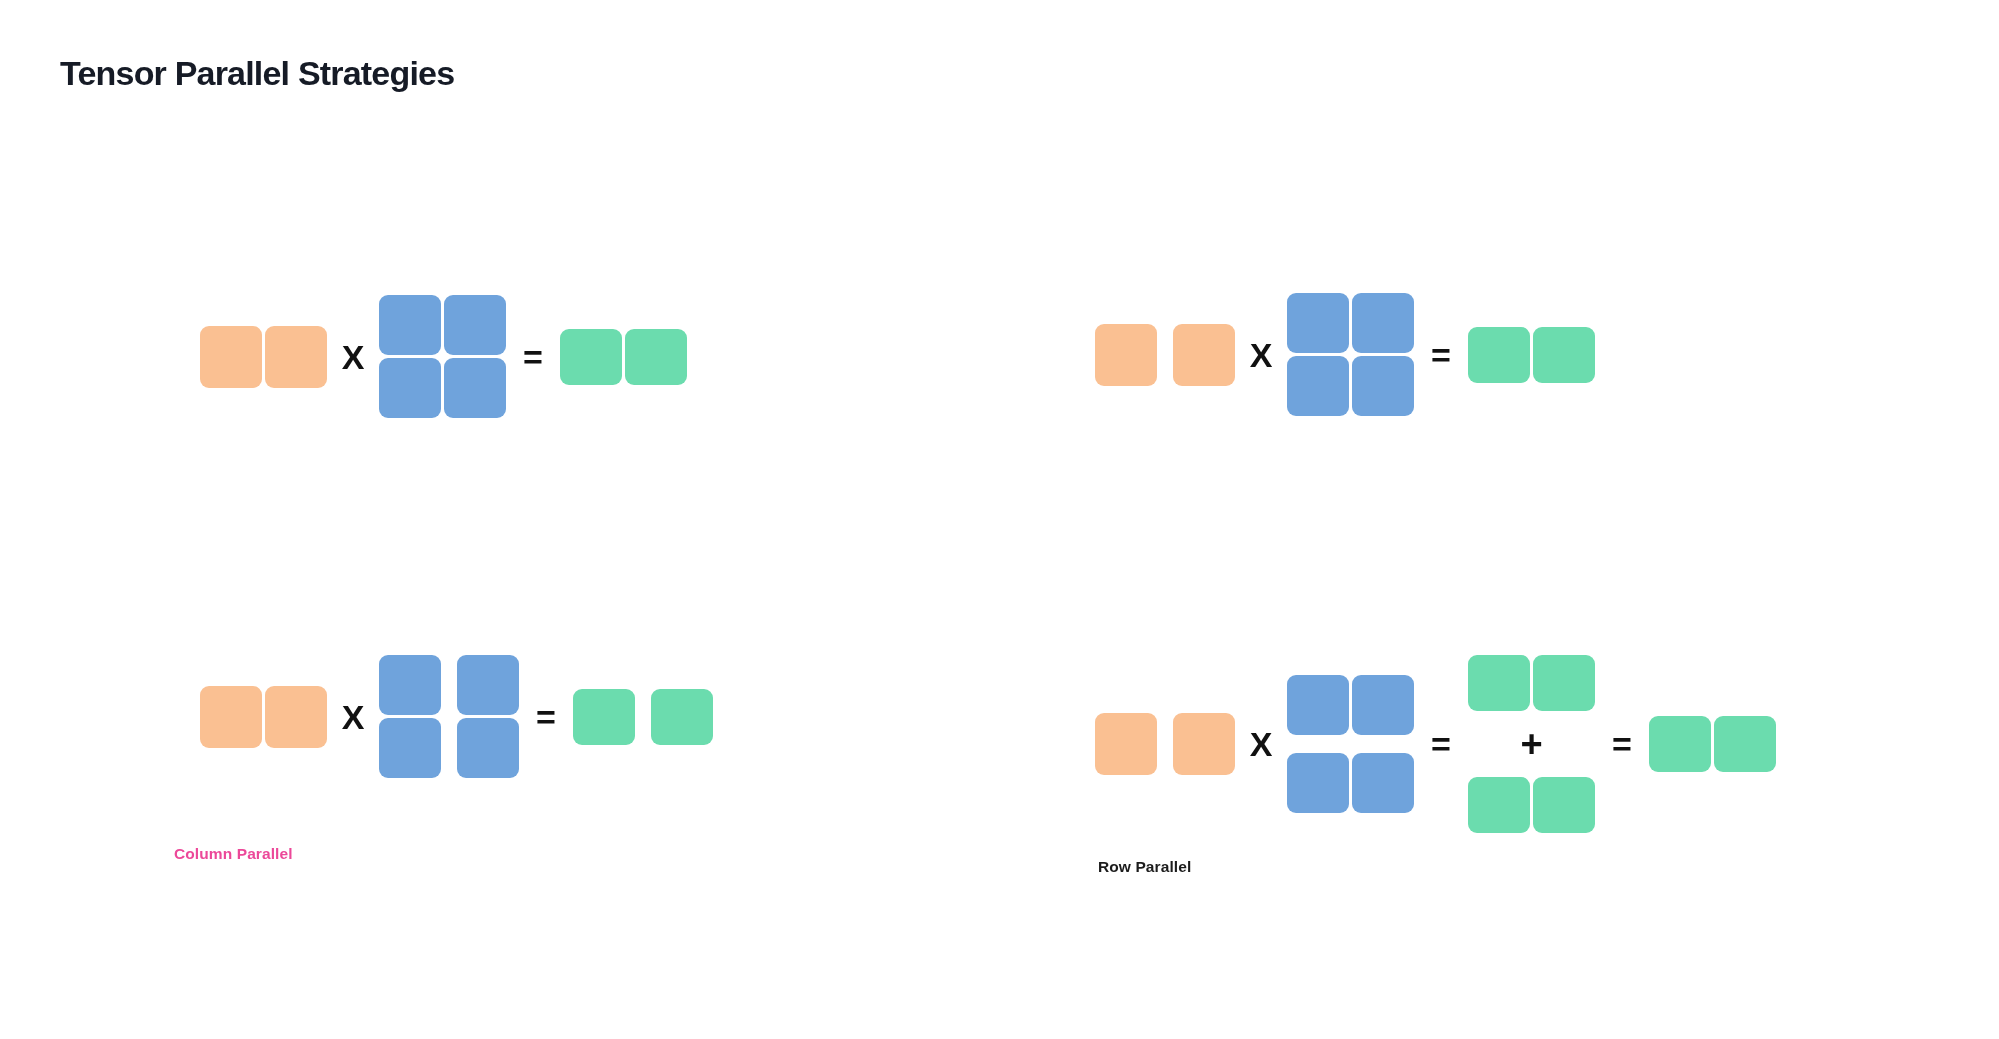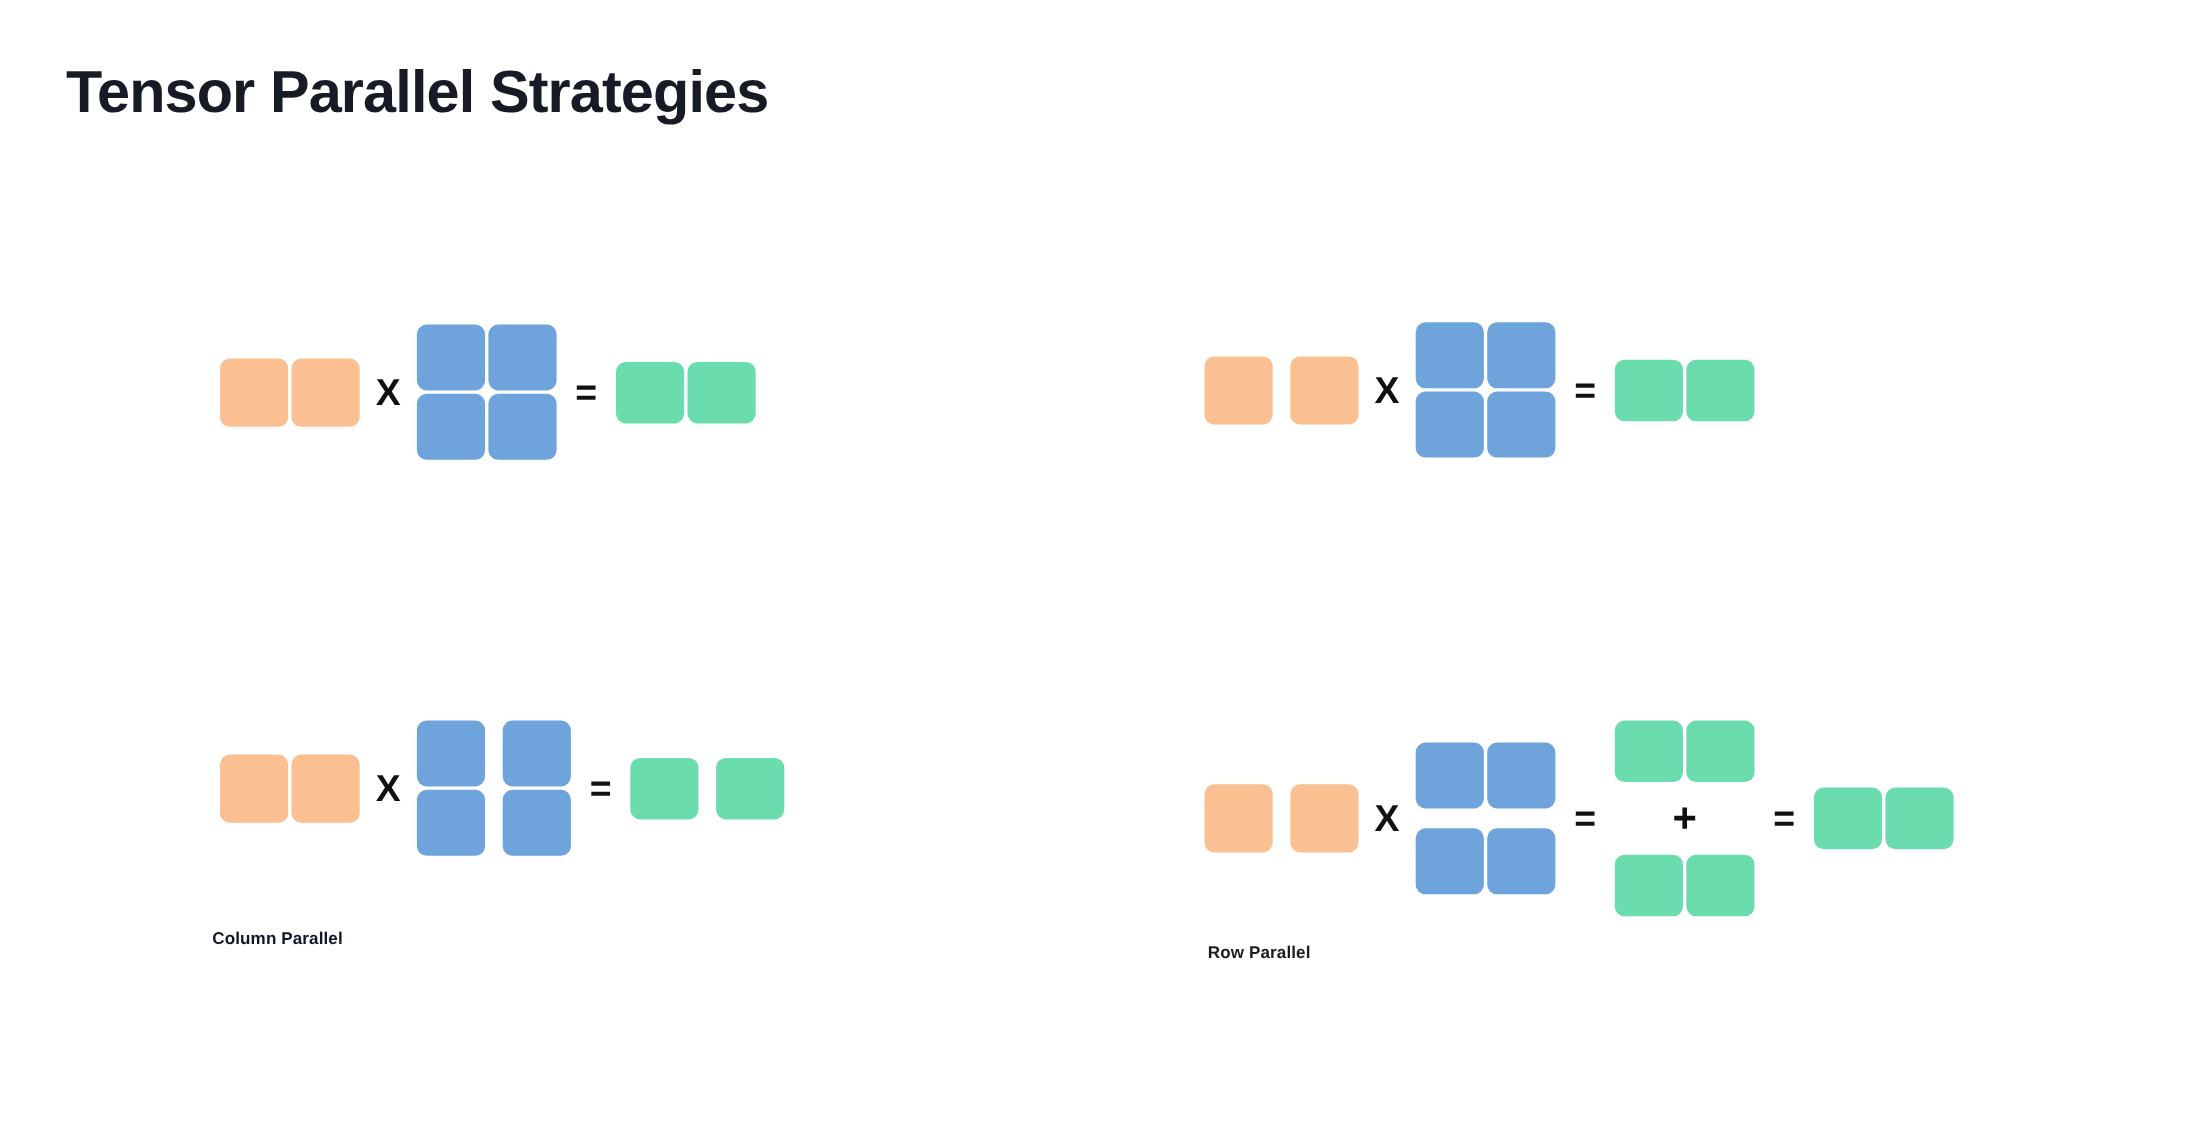--- a/index.html
+++ b/index.html
@@ -15,21 +15,21 @@
     overflow: hidden;
     font-family: "Liberation Sans", sans-serif;
     -webkit-font-smoothing: antialiased;
   }
 
   
   .page-title {
     position: absolute;
     left: 60px;
     top: 55px;
-    font-size: 54px;
+    font-size: 34px;
     font-weight: bold;
     letter-spacing: -0.8px;
     color: #161b26;
     white-space: nowrap;
     line-height: 1.1;
   }
 
   
   .diagram {
     position: absolute;
@@ -192,21 +192,21 @@
   <div class="op op-eq" style="color: rgb(17, 17, 17);">=</div>
 
   <div class="matrix tight-v">
     <div class="mrow split-h">
       <div class="cell green sz-green" style="background: rgb(107, 220, 174);"></div>
       <div class="cell green sz-green" style="background: rgb(107, 220, 174);"></div>
     </div>
   </div>
 </div>
 
-<div class="section-label" style="left: 174px; top: 845px; color: #0f172a; margin-left: 19px;">Column Parallel</div>
+<div class="section-label" style="left: 174px; top: 845px; color: #ec4899;">Column Parallel</div>
 
 <div class="diagram" style="left:1095px; top:655px;">
 
   <div class="matrix tight-v">
     <div class="mrow split-h">
       <div class="cell orange sz-orange" style="background: rgb(250, 192, 146);"></div>
       <div class="cell orange sz-orange" style="background: rgb(250, 192, 146);"></div>
     </div>
   </div>
 

